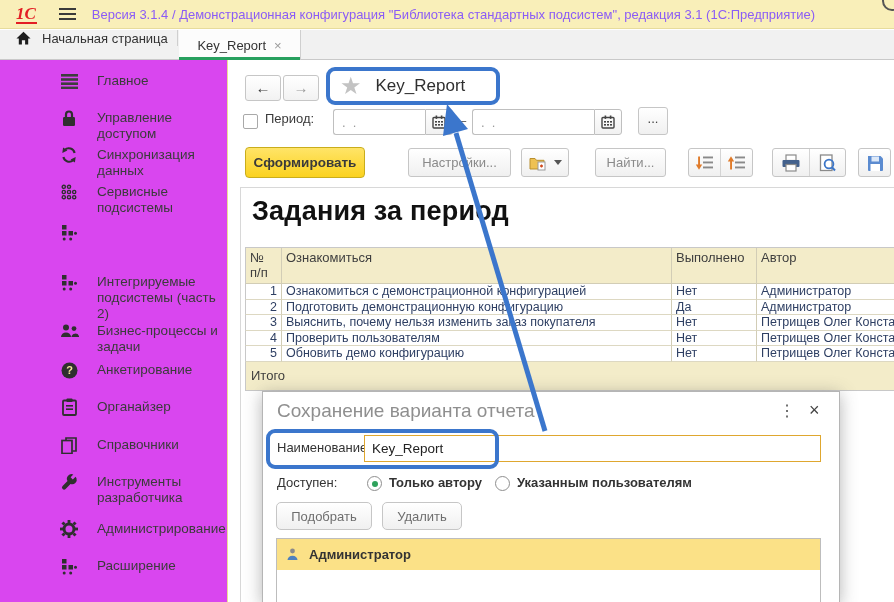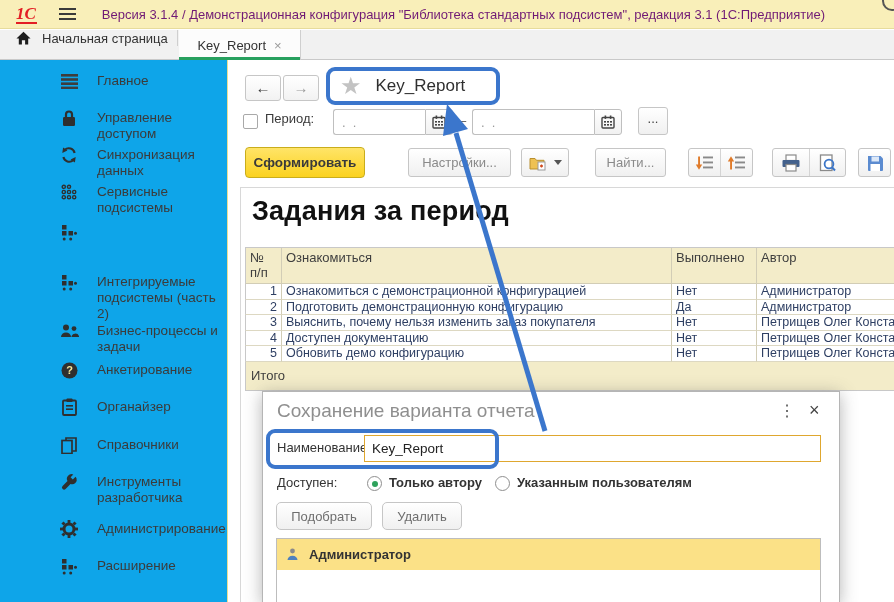--- a/index.html
+++ b/index.html
@@ -5,33 +5,33 @@
   * { margin:0; padding:0; box-sizing:border-box; }
   html,body { width:894px; height:602px; }
   body { font-family:"Liberation Sans", sans-serif; font-size:13px; color:#333; }
   .screen { position:relative; width:894px; height:602px; overflow:hidden; background:#fff; }
 
   
   .topbar { position:absolute; left:0; top:0; width:894px; height:29px; background:#f9efb9; border-bottom:1px solid #e7dc9c; display:flex; align-items:center; }
   .logo { margin-left:16px; font-family:"Liberation Serif", serif; font-weight:bold; font-style:italic; font-size:17px; color:#e31e24; border-bottom:2px solid #e31e24; line-height:17px; padding:0 1px 0 0; }
   .burger { margin-left:22px; display:flex; flex-direction:column; gap:3px; cursor:pointer; }
   .burger i { display:block; width:17px; height:2px; background:#3a3a3a; }
-  .tb-title { margin-left:26px; font-size:13px; color:#701a75; white-space:nowrap; }
+  .tb-title { margin-left:16px; font-size:13px; color:#8b5cf6; white-space:nowrap; }
   .search-cut { position:absolute; right:-8px; top:-9px; width:20px; height:20px; border:2px solid #555; border-radius:50%; background:transparent; }
 
   
   .tabbar { position:absolute; left:0; top:30px; width:894px; height:30px; background:#f1f1f1; border-bottom:1px solid #c9c9c9; }
   .home-tab { position:absolute; left:0; top:0; width:178px; height:16px; display:flex; align-items:center; gap:10px; padding-left:15px; border-right:1px solid #cfcfcf; cursor:pointer; }
   .home-tab span { color:#333; }
   .rep-tab { position:absolute; left:179px; top:0; width:122px; height:30px; background:#fcfcfc; border-right:1px solid #cfcfcf; display:flex; align-items:center; justify-content:center; gap:8px; cursor:pointer; }
   .rep-tab .green { position:absolute; left:0; bottom:0; width:100%; height:3px; background:#27a05e; }
   .rep-tab .x { color:#9a9a9a; font-size:13px; }
 
   
-  .sidebar { position:absolute; left:0; top:60px; width:228px; height:542px; background:#0ea5e9; border-right:1px solid #eadf94; }
+  .sidebar { position:absolute; left:0; top:60px; width:228px; height:542px; background:#d946ef; border-right:1px solid #eadf94; }
   .side-item { position:absolute; left:0; width:228px; display:flex; align-items:flex-start; cursor:pointer; }
   .side-item .ic { width:22px; height:20px; margin-left:58px; flex:0 0 22px; display:flex; align-items:center; justify-content:center; }
   .side-item .lbl { margin-left:17px; color:#3b3b3b; font-size:13.5px; line-height:16px; padding-top:2px; }
 
   
   .navbtn { position:absolute; width:36px; height:26px; background:linear-gradient(#ffffff,#f2f2f2); border:1px solid #c6c6c6; border-radius:3px; font-size:15px; text-align:center; line-height:24px; cursor:pointer; }
   .title-box { position:absolute; left:326px; top:67px; width:174px; height:38px; border:4px solid #3b76cc; border-radius:9px; background:#fff; display:flex; align-items:center; }
   .title-box .star { color:#c3c3c3; font-size:24px; margin-left:10px; line-height:24px; }
   .title-box .t { margin-left:14px; font-size:17px; color:#2f2f2f; }
 
@@ -412,21 +412,21 @@
       <div class="tcell c-auth">Администратор</div>
     </div>
     <div class="trow drow">
       <div class="tcell c-num">3</div>
       <div class="tcell c-name">Выяснить, почему нельзя изменить заказ покупателя</div>
       <div class="tcell c-done">Нет</div>
       <div class="tcell c-auth">Петрищев Олег Конста</div>
     </div>
     <div class="trow drow">
       <div class="tcell c-num">4</div>
-      <div class="tcell c-name">Доступен документацию</div>
+      <div class="tcell c-name">Проверить пользователям</div>
       <div class="tcell c-done">Нет</div>
       <div class="tcell c-auth">Петрищев Олег Конста</div>
     </div>
     <div class="trow drow">
       <div class="tcell c-num">5</div>
       <div class="tcell c-name">Обновить демо конфигурацию</div>
       <div class="tcell c-done">Нет</div>
       <div class="tcell c-auth">Петрищев Олег Конста</div>
     </div>
     <div class="totrow">Итого</div>

